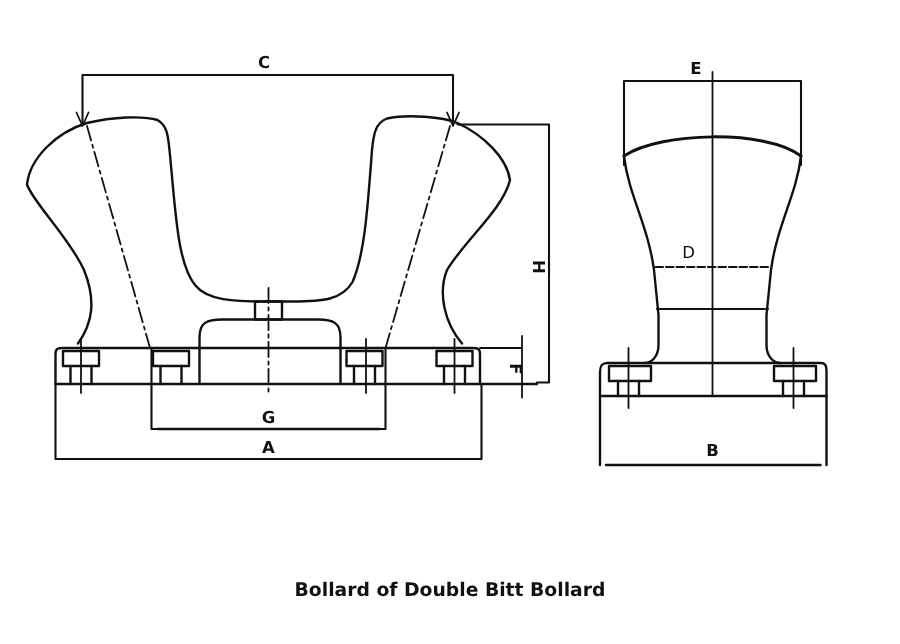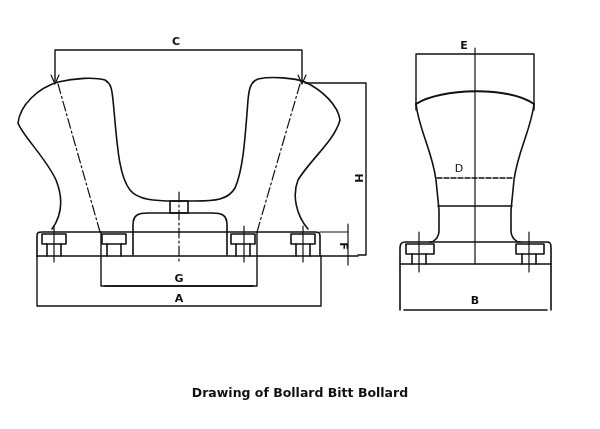--- a/index.html
+++ b/index.html
@@ -120,14 +120,14 @@
   <text class="lbl" x="176" y="45" text-anchor="middle">C</text>
   <text class="lbl" x="179" y="282" text-anchor="middle">G</text>
   <text class="lbl" x="179" y="302" text-anchor="middle">A</text>
   <text class="lbl" x="355" y="178" text-anchor="middle" transform="rotate(90 355 178)">H</text>
   <text class="lbl" x="340" y="246" text-anchor="middle" transform="rotate(90 340 246)">F</text>
   <text class="lbl" x="464" y="49" text-anchor="middle">E</text>
   <text class="lbl" x="459" y="172" text-anchor="middle" style="font-weight:normal">D</text>
   <text class="lbl" x="475" y="304" text-anchor="middle">B</text>
 </svg>
 
-<div class="caption">Drawing of Bollard Bitt Bollard</div>
+<div class="caption">Bollard of Double Bitt Bollard</div>
 </div>
 
 </body></html>

